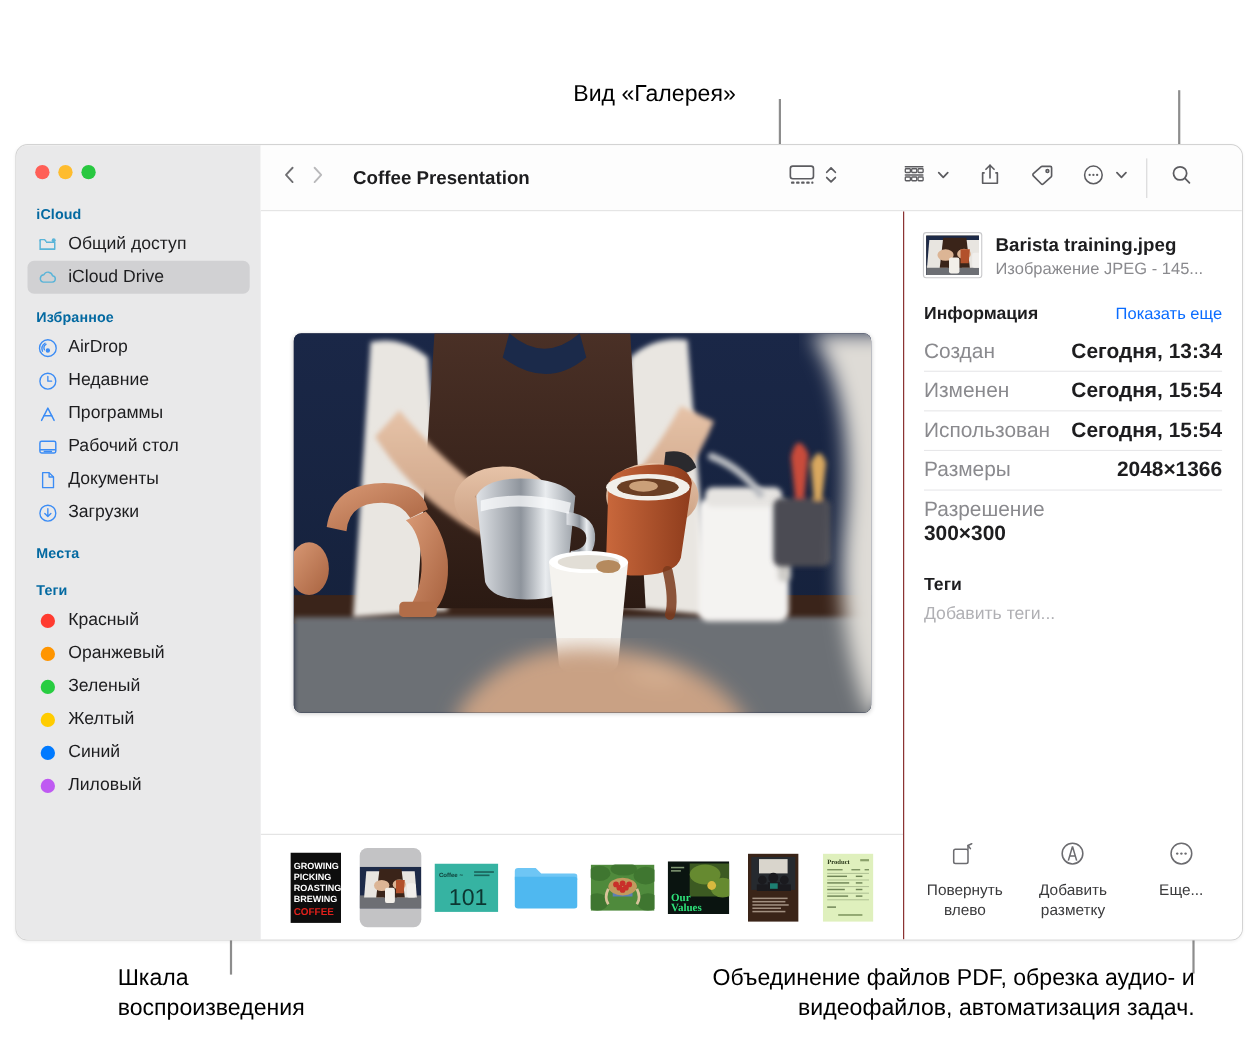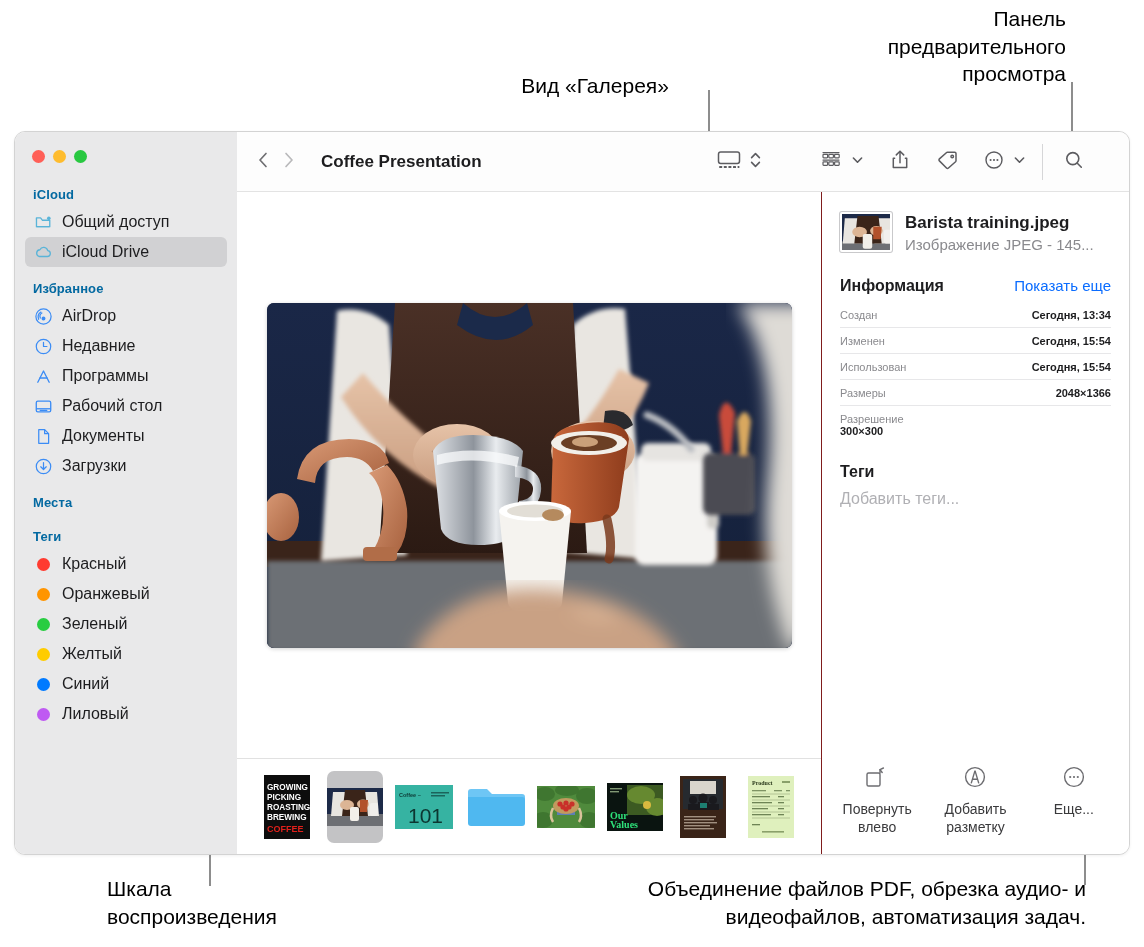--- a/index.html
+++ b/index.html
@@ -140,21 +140,21 @@
     display: flex; align-items: baseline; justify-content: space-between;
     margin-top: 24px;
   }
   .sec-title { font-size: 16px; font-weight: bold; color: #1d1d1f; }
   .sec-link { font-size: 15px; color: #0a6cff; }
 
   .meta-list { margin-top: 7px; }
   .meta-row {
     display: flex; justify-content: space-between; align-items: baseline;
     padding: 7px 0 6px 0; border-bottom: 1px solid #e7e7e9;
-    font-size: 11px;
+    font-size: 19px;
   }
   .meta-row:last-child { border-bottom: none; flex-direction: column; }
   .meta-k { color: #8a8a8e; }
   .meta-v { color: #1d1d1f; font-weight: bold; }
 
   .tags-head { font-size: 16px; font-weight: bold; color: #1d1d1f; margin-top: 20px; }
   .tags-ph { font-size: 16px; color: #b0b0b4; margin-top: 9px; }
 
   .insp-spacer { flex: 1; }
   #quickActions {
@@ -168,23 +168,20 @@
   .qa-label { font-size: 14px; text-align: center; line-height: 1.25; color: #3a3a3c; white-space: pre-line; }
 </style>
 </head>
 <body>
 
 <div id="stage">
 
   <div class="callout-text" style="left:489px; top:72px; width:212px; text-align:center;">Вид «Галерея»</div>
   <div class="callout-line vline" style="left:708px; top:90px; height:43px;"></div>
 
-  <div class="callout-text" style="left:800px; top:5px; width:266px; text-align:right;">Панель
-предварительного
-просмотра</div>
   <div class="callout-line vline" style="left:1071px; top:82px; height:118px;"></div>
 
   <div class="callout-line hline" style="left:209px; top:802px; width:26px;"></div>
   <div class="callout-line vline" style="left:209px; top:802px; height:84px;"></div>
   <div class="callout-text" style="left:107px; top:875px; width:230px; text-align:left;">Шкала
 воспроизведения</div>
 
   <div class="callout-line vline" style="left:1084px; top:805px; height:80px;"></div>
   <div class="callout-text" style="left:380px; top:875px; width:706px; text-align:right;">Объединение файлов PDF, обрезка аудио- и
 видеофайлов, автоматизация задач.</div>

